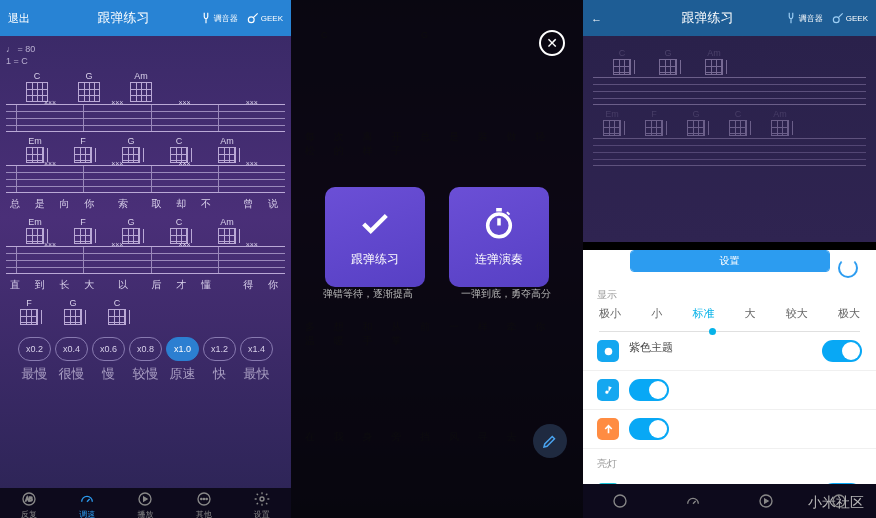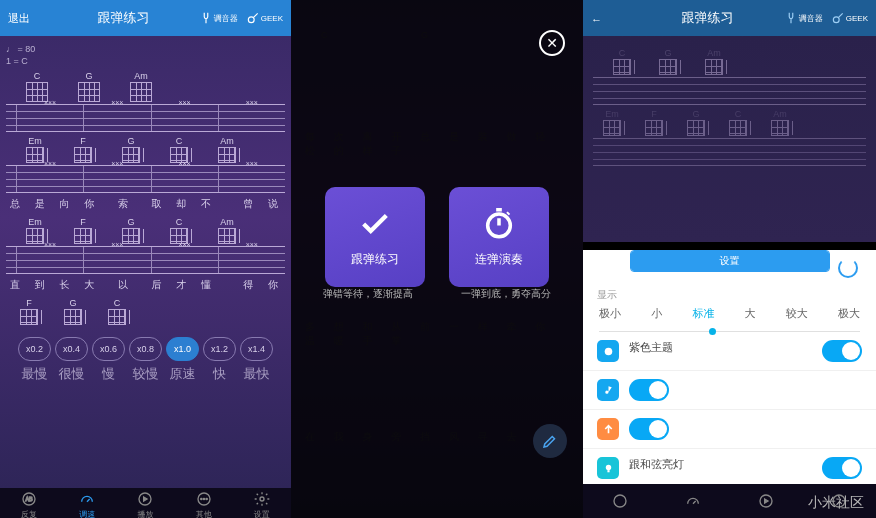--- a/index.html
+++ b/index.html
@@ -433,20 +433,21 @@
     </div>
     <div class="row">
       <div class="row-ico o">
           <svg viewBox="0 0 24 24" fill="none" stroke="#fff" stroke-width="3">
             <path d="M12 19V5M6 11l6-6 6 6"></path>
           </svg>
         </div>
       <div class="toggle"></div>
     </div>
 
+    <div class="sec-label">亮灯</div>
     <div class="row" style="border-bottom:none">
       <div class="row-ico c">
           <svg viewBox="0 0 24 24" fill="#fff">
             <circle cx="12" cy="10" r="5"></circle>
             <rect x="10" y="15" width="4" height="4"></rect>
           </svg>
         </div>
       <div class="row-label">跟和弦亮灯</div>
       <div class="toggle"></div>
     </div>

